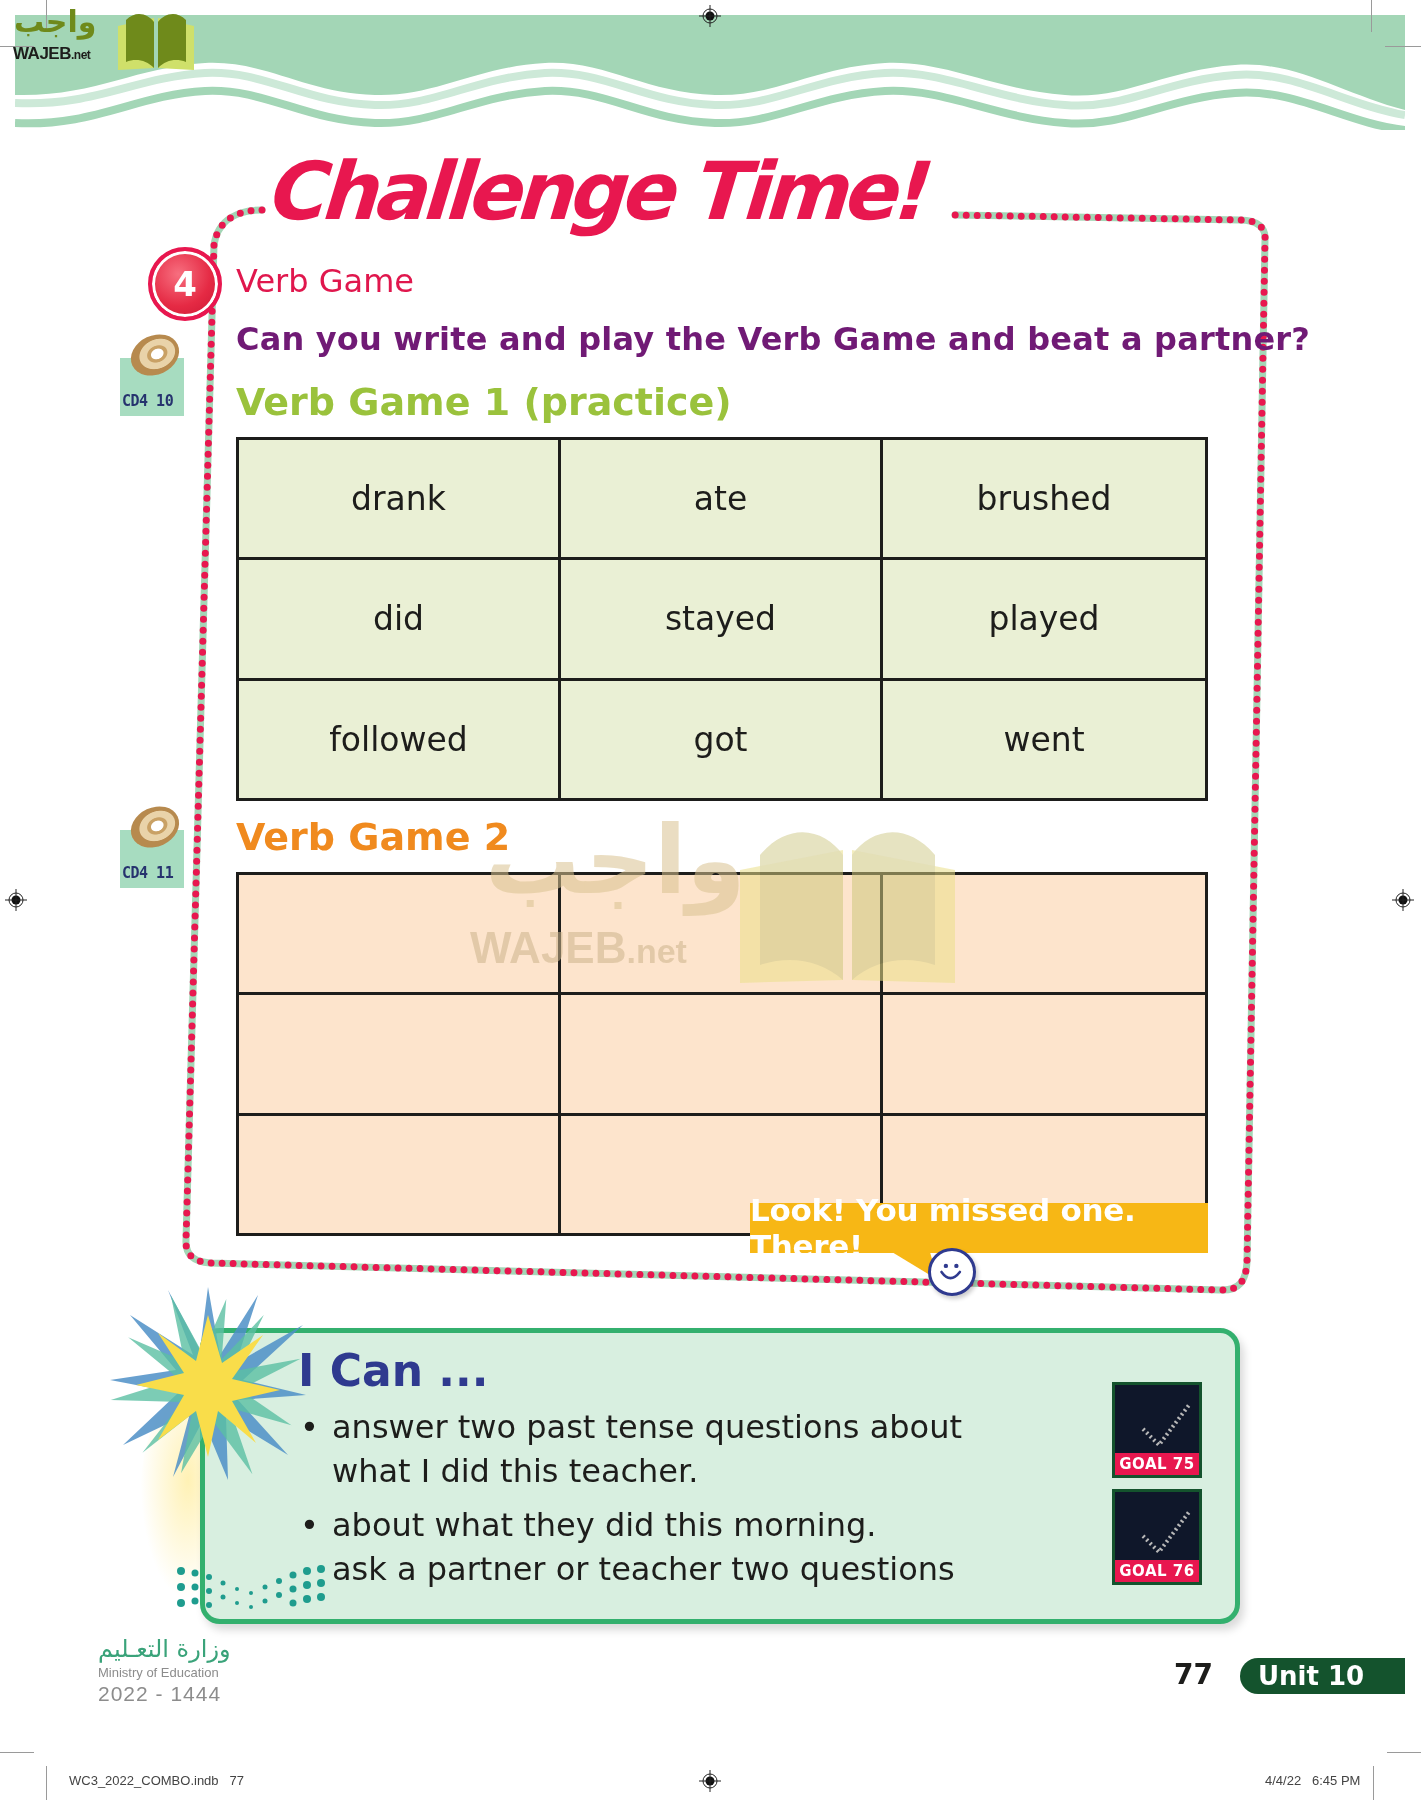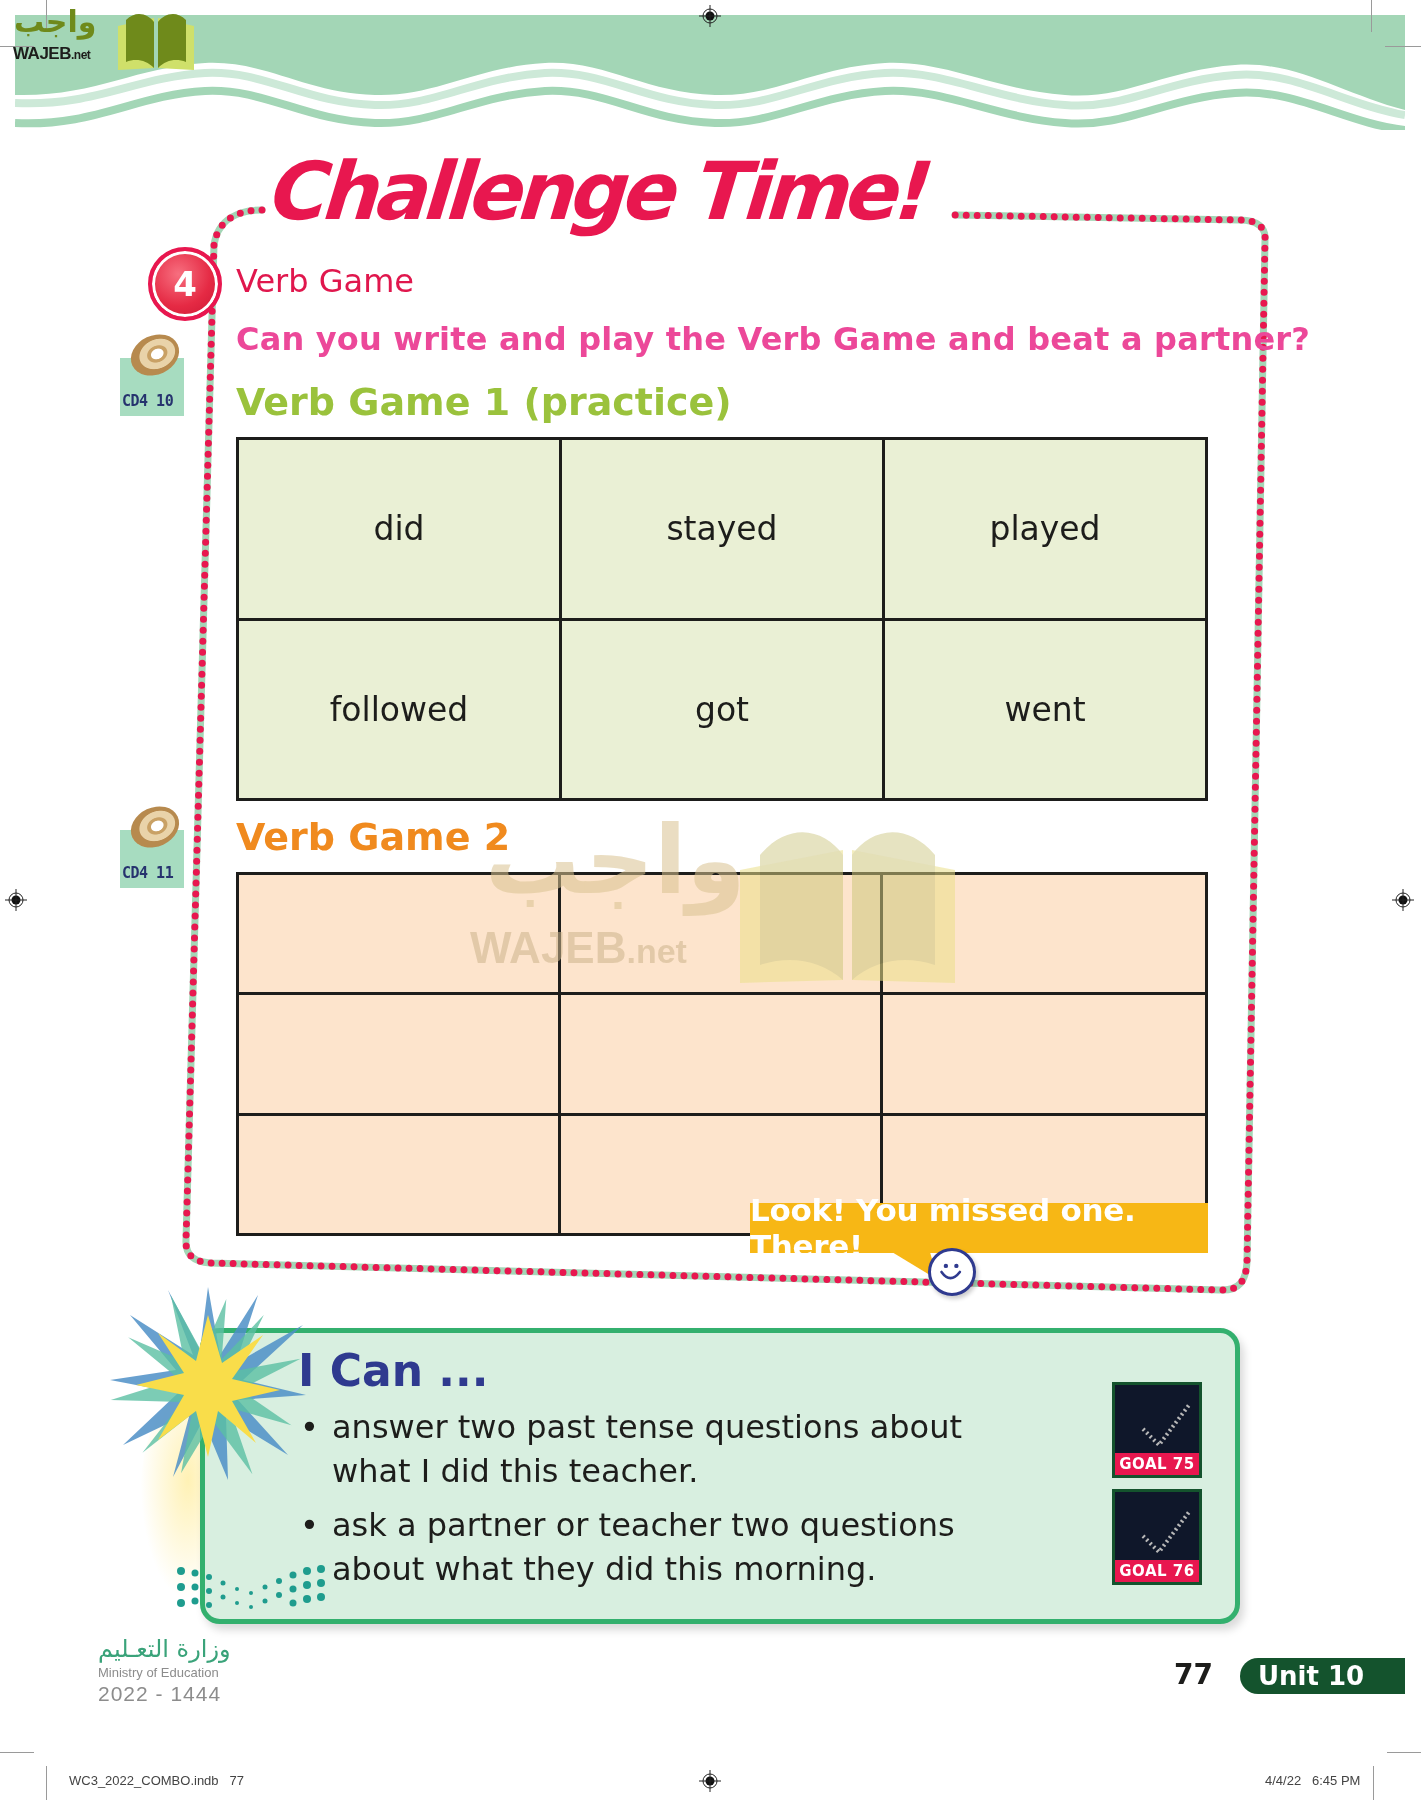--- a/index.html
+++ b/index.html
@@ -36,21 +36,21 @@
 
   #activity-num {
     left: 148px; top: 247px; width: 74px; height: 74px; border-radius: 50%;
     background: radial-gradient(circle at 40% 35%, #f76f7f 0%, #e52a44 55%, #c81432 100%);
     border: 4px solid #e8174f;
     box-shadow: 0 0 0 3px #ffffff inset;
     color: #fff; font-weight: bold; font-size: 34px;
     display: flex; align-items: center; justify-content: center;
   }
   #activity-title { left: 236px; top: 262px; font-size: 32px; color: #e0174d; font-family: "DejaVu Sans", sans-serif; }
-  #activity-question { left: 236px; top: 320px; font-size: 32px; color: #ec4899; font-weight: bold; font-family: "DejaVu Sans", sans-serif; letter-spacing: 0.2px; }
+  #activity-question { left: 236px; top: 320px; font-size: 32px; color: #701a75; font-weight: bold; font-family: "DejaVu Sans", sans-serif; letter-spacing: 0.2px; }
 
   .cd { position: absolute; width: 64px; height: 86px; padding-left: 40px; }
   .cd .cd-bg { position: absolute; left: 0; top: 28px; width: 64px; height: 58px; background: #a7dcc0; }
   .cd .cd-disc { position: absolute; left: 10px; top: 0; width: 50px; height: 50px; border-radius: 50%;
     background: radial-gradient(circle at 55% 50%, #fff 0 6px, #c9a165 7px 10px, #e9d3a9 11px 18px, #b78a4e 19px 25px);
     transform: rotate(-25deg) scaleY(0.78); }
   .cd .cd-label { position: absolute; left: 2px; top: 62px; font-size: 15px; color: #26336e; font-family: "DejaVu Sans Mono", monospace; font-weight: bold; letter-spacing: -0.5px; }
 
   .subhead { position: absolute; font-size: 38px; font-weight: bold; font-family: "DejaVu Sans", sans-serif; }
   #game1-title { left: 236px; top: 380px; color: #9ac23c; }
@@ -176,20 +176,25 @@
 </div>
 <div class="cd" style="left:120px;top:802px;">
   <div class="cd-bg"></div>
   <div class="cd-disc"></div>
   <div class="cd-label">CD4 11</div>
 </div>
 
 <div id="game1-title" class="subhead">Verb Game 1 (practice)</div>
 <table id="grid1" class="grid">
   <tbody>
+      <tr>
+    <td style="width:322px">drank</td>
+    <td style="width:322px">ate</td>
+    <td>brushed</td>
+  </tr>
   <tr>
     <td>did</td>
     <td>stayed</td>
     <td>played</td>
   </tr>
   <tr>
     <td>followed</td>
     <td>got</td>
     <td>went</td>
   </tr>
@@ -248,22 +253,22 @@
 </svg>
 
 <div id="ican-title" class="abs">I Can ...</div>
 <div id="ican-1" class="ican-item">
   <span class="bullet">•</span>
   <div>answer two past tense questions about</div>
   <div>what I did this teacher.</div>
 </div>
 <div id="ican-2" class="ican-item">
   <span class="bullet">•</span>
+  <div>about what they did this morning.</div>
   <div>ask a partner or teacher two questions</div>
-  <div>about what they did this morning.</div>
 </div>
 
 <svg id="dots-deco" class="abs" viewBox="0 0 160 50">
   <g fill="#1f9c8e">
     <circle cx="6" cy="6" r="4"></circle>
       <circle cx="6" cy="22" r="4"></circle>
       <circle cx="6" cy="38" r="4"></circle>
     <circle cx="20" cy="8" r="3.5"></circle>
       <circle cx="20" cy="22" r="3.5"></circle>
       <circle cx="20" cy="36" r="3.5"></circle>

